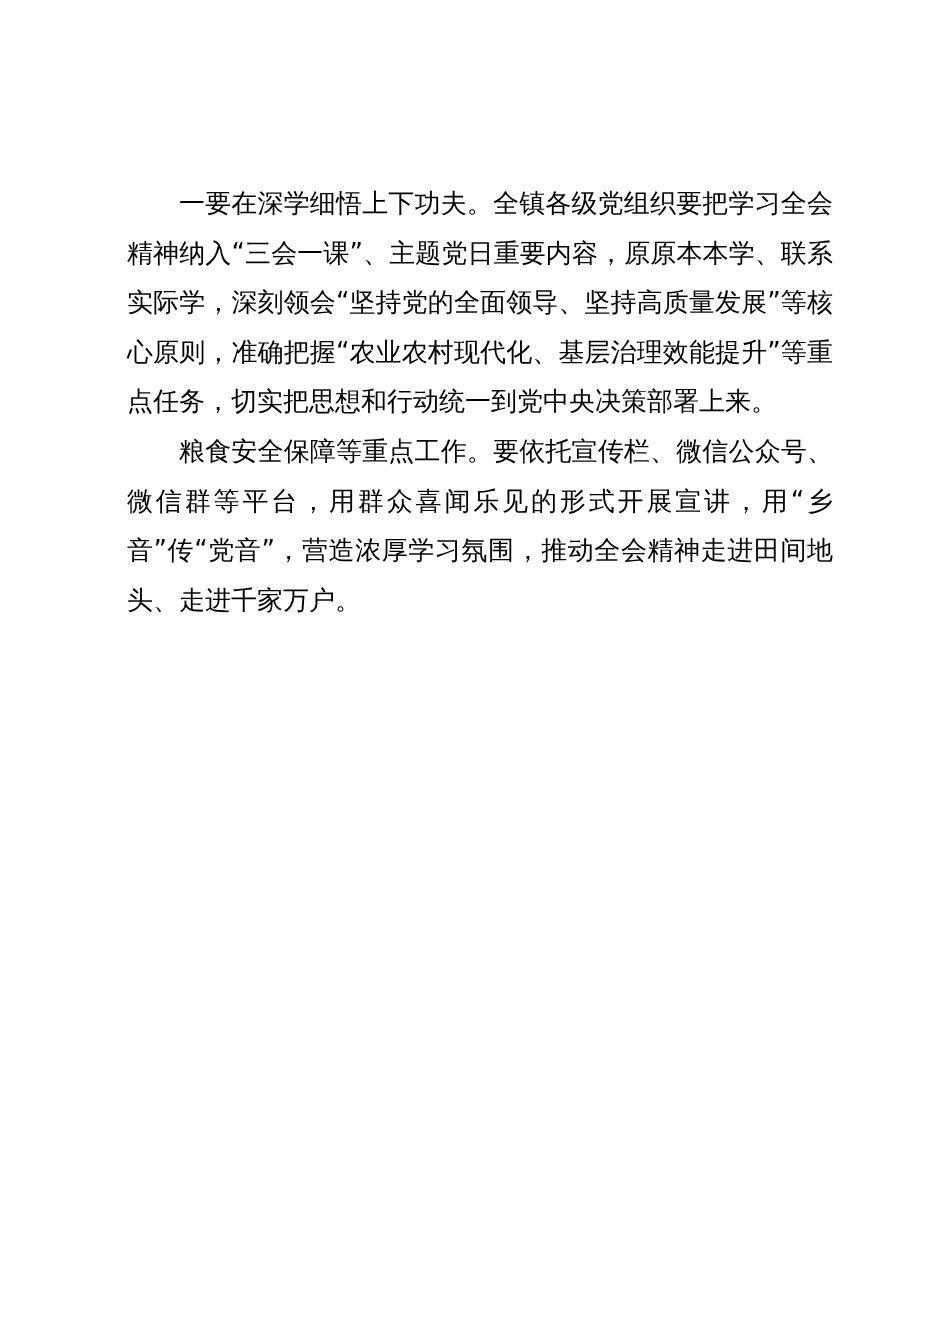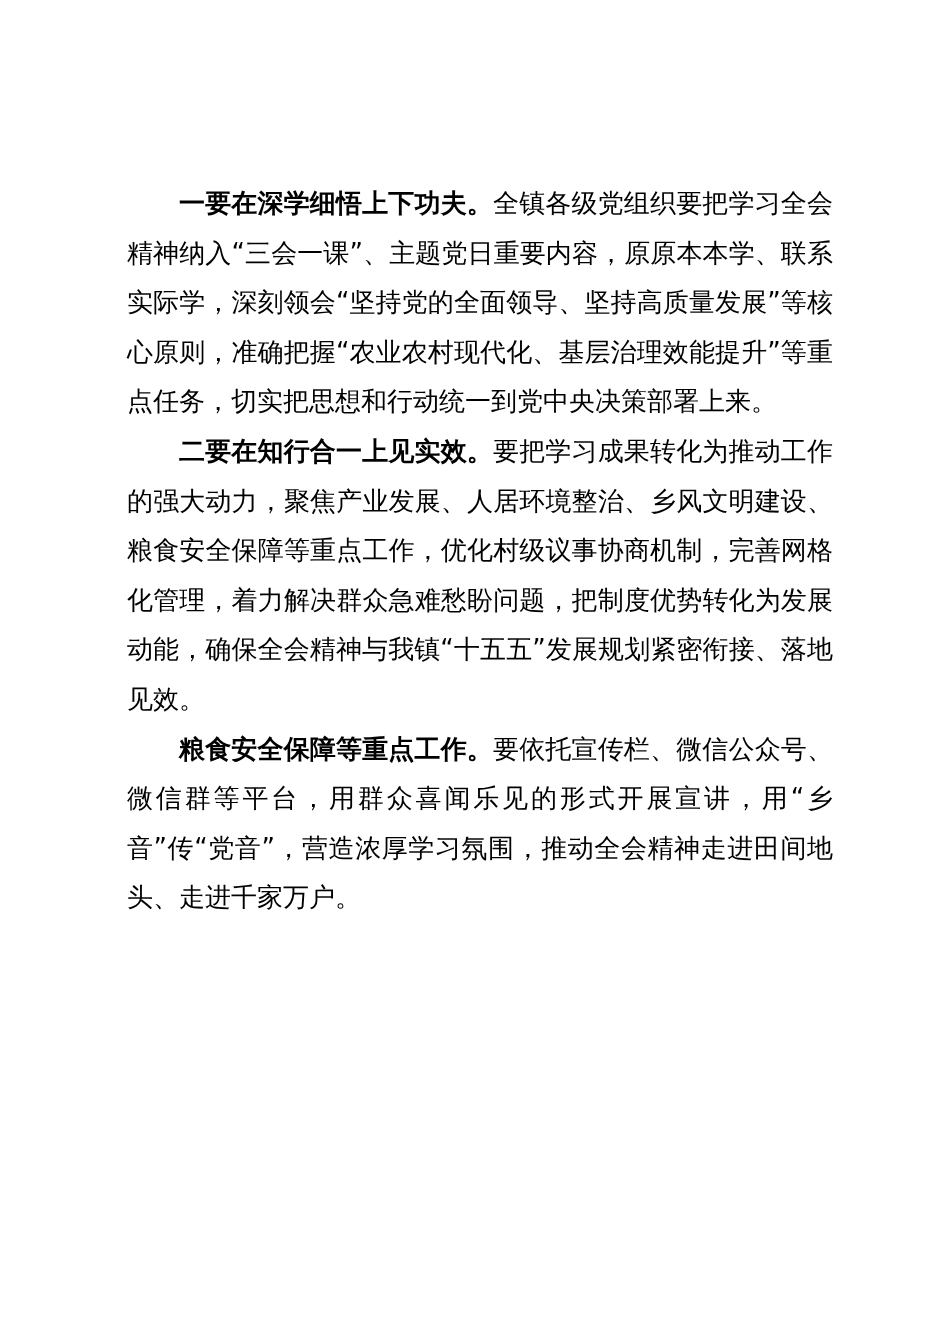--- a/index.html
+++ b/index.html
@@ -25,26 +25,25 @@
       margin: 0;
       font-size: 26px;
       line-height: 49.6px;
       text-indent: 52px;
       text-align: justify;
       text-justify: inter-character;
       letter-spacing: 0px;
       word-break: break-all;
     }
     .lead {
-      font-weight: bold;
+      font-weight: normal;
     }
   </style>
 </head>
 <body>
 
 <div class="page">
 
   <p class="para"><span class="lead">一要在深学细悟上下功夫。</span><span>全镇各级党组织要把学习全会精神纳入“三会一课”、主题党日重要内容，原原本本学、联系实际学，深刻领会“坚持党的全面领导、坚持高质量发展”等核心原则，准确把握“农业农村现代化、基层治理效能提升”等重点任务，切实把思想和行动统一到党中央决策部署上来。</span></p>
 
-  <p class="para"><span class="lead">二要在知行合一上见实效。</span><span>要把学习成果转化为推动工作的强大动力，聚焦产业发展、人居环境整治、乡风文明建设、粮食安全保障等重点工作，优化村级议事协商机制，完善网格化管理，着力解决群众急难愁盼问题，把制度优势转化为发展动能，确保全会精神与我镇“十五五”发展规划紧密衔接、落地见效。</span></p>
 
   <p class="para"><span class="lead">粮食安全保障等重点工作。</span><span>要依托宣传栏、微信公众号、微信群等平台，用群众喜闻乐见的形式开展宣讲，用“乡音”传“党音”，营造浓厚学习氛围，推动全会精神走进田间地头、走进千家万户。</span></p>
 </div>
 
 </body></html>

